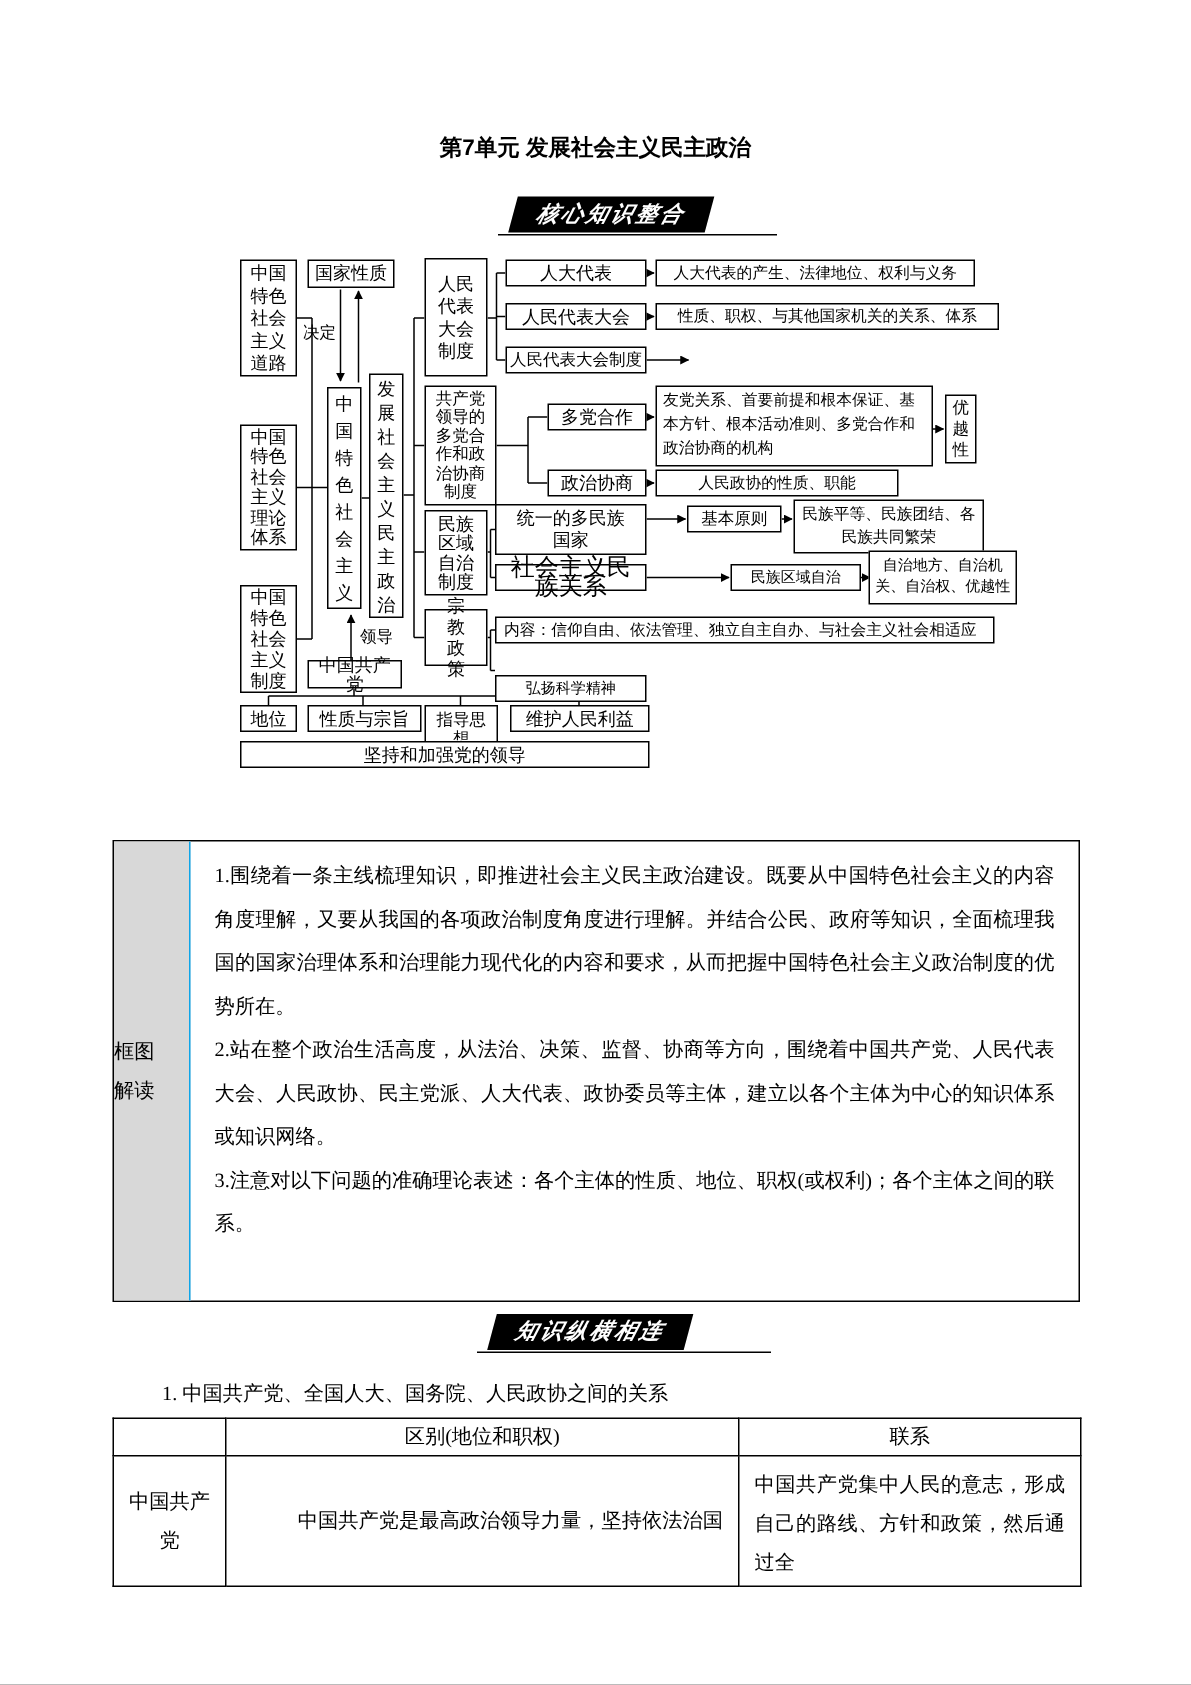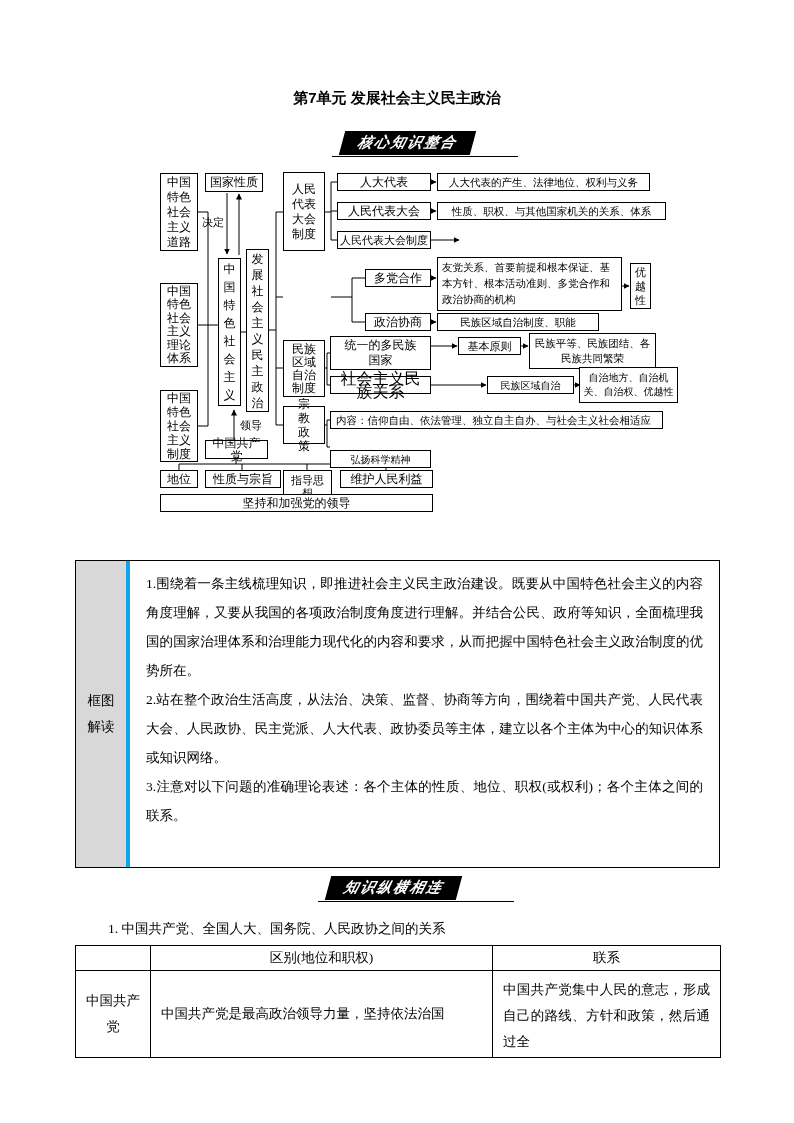--- a/index.html
+++ b/index.html
@@ -24,33 +24,33 @@
   .dbox {
     position:absolute; box-sizing:border-box; border:1px solid #000; background:#fff;
     display:flex; align-items:center; justify-content:center; text-align:center;
     font-size:11px; line-height:13px; padding:1px 2px;
   }
   .dbox.la { justify-content:flex-start; text-align:left; }
   .dlabel { position:absolute; font-size:11px; line-height:13px; }
   
   .reading { position:absolute; left:75px; top:560px; width:645px; height:308px;
     border:1px solid #000; box-sizing:border-box; display:flex; }
-  .reading-label { width:50px; background:#d8d8d8; border-right:4px solid #0ea5e9;
-    display:flex; flex-direction:column; align-items:center; justify-content:center;
+  .reading-label { width:50px; background:#d8d8d8; border-right:1px solid #0ea5e9;
+    display:flex; flex-direction:column; justify-content:center;
     gap:8px; font-size:13.5px; }
   .reading-body { flex:1; padding:8px 16px 0 16px; font-size:13.5px; line-height:29px; }
   .reading-body p { margin:0; text-align:justify; }
   
   .section-heading { position:absolute; left:108px; top:920px; font-size:13.5px; }
   
   .rel-table { position:absolute; left:75px; top:945px; width:645px;
     border-collapse:collapse; table-layout:fixed; font-size:13.5px; }
   .rel-table td { border:1px solid #000; padding:2px 10px; text-align:center; }
   .rel-table tr.hdr td { height:20px; }
-  .rel-table td.diff { text-align:left; }
+  .rel-table td.diff { text-align:right; }
   .rel-table td.conn { text-align:justify; vertical-align:top; line-height:26px; padding-top:6px; }
   .rel-table td.subj { line-height:26px; }
 </style>
 </head>
 <body>
 
 <div class="page">
 
   <div class="title">第7单元 发展社会主义民主政治</div>
 
@@ -106,34 +106,35 @@
 
     <div class="dbox" style="left:205px;top:173px;width:58px;height:19px;font-size:12px;">国家性质</div>
     <div class="dlabel" style="left:202px;top:216px;">决定</div>
     <div class="dlabel" style="left:243px;top:216px;margin-left:42px;">体现</div>
     <div class="dbox" style="left:218px;top:258px;width:23px;height:148px;font-size:12px;line-height:18px;padding:2px 0;">中国特色社会主义</div>
     <div class="dbox" style="left:246px;top:249px;width:23px;height:163px;font-size:12px;line-height:16px;padding:2px 0;">发展社会主义民主政治</div>
     <div class="dlabel" style="left:240px;top:419px;">领导</div>
     <div class="dbox" style="left:205px;top:440px;width:63px;height:19px;font-size:12px;">中国共产党</div>
 
     <div class="dbox" style="left:283px;top:172px;width:42px;height:79px;font-size:12px;line-height:15px;padding:1px 4px;">人民代表大会制度</div>
+    <div class="dbox" style="left:283px;top:257px;width:48px;height:80px;font-size:11px;line-height:12.5px;">共产党领导的多党合作和政治协商制度</div>
     <div class="dbox" style="left:283px;top:340px;width:42px;height:57px;font-size:12px;line-height:13px;padding:1px 4px;">民族区域自治制度</div>
     <div class="dbox" style="left:283px;top:406px;width:42px;height:38px;font-size:12px;line-height:14px;padding:1px 13px;">宗教政策</div>
 
     <div class="dbox" style="left:337px;top:173px;width:94px;height:18px;font-size:12px;">人大代表</div>
     <div class="dbox" style="left:437px;top:173px;width:213px;height:18px;font-size:10.5px;">人大代表的产生、法律地位、权利与义务</div>
     <div class="dbox" style="left:337px;top:202px;width:94px;height:18px;font-size:12px;">人民代表大会</div>
     <div class="dbox" style="left:437px;top:202px;width:229px;height:18px;font-size:10.5px;">性质、职权、与其他国家机关的关系、体系</div>
     <div class="dbox" style="left:337px;top:231px;width:94px;height:18px;font-size:11px;">人民代表大会制度</div>
 
     <div class="dbox" style="left:365px;top:269px;width:66px;height:18px;font-size:12px;">多党合作</div>
     <div class="dbox la" style="left:437px;top:257px;width:185px;height:54px;font-size:10.5px;line-height:16px;padding:2px 4px;">友党关系、首要前提和根本保证、基本方针、根本活动准则、多党合作和政治协商的机构</div>
     <div class="dbox" style="left:630px;top:263px;width:21px;height:46px;font-size:11px;line-height:14px;padding:2px 0;">优越性</div>
     <div class="dbox" style="left:365px;top:313px;width:66px;height:18px;font-size:12px;">政治协商</div>
-    <div class="dbox" style="left:437px;top:313px;width:162px;height:18px;font-size:10.5px;">民族区域自治制度、职能</div>
+    <div class="dbox" style="left:437px;top:313px;width:162px;height:18px;font-size:10.5px;">人民政协的性质、职能</div>
 
     <div class="dbox" style="left:330px;top:336px;width:101px;height:34px;font-size:12px;line-height:15px;padding:1px 10px;">统一的多民族国家</div>
     <div class="dbox" style="left:458px;top:337px;width:63px;height:18px;font-size:11px;">基本原则</div>
     <div class="dbox" style="left:529px;top:333px;width:127px;height:36px;font-size:10.5px;line-height:15px;">民族平等、民族团结、各民族共同繁荣</div>
     <div class="dbox" style="left:330px;top:376px;width:101px;height:18px;font-size:16px;">社会主义民族关系</div>
     <div class="dbox" style="left:487px;top:376px;width:87px;height:18px;font-size:10px;">民族区域自治</div>
     <div class="dbox" style="left:579px;top:367px;width:99px;height:36px;font-size:10px;line-height:14px;">自治地方、自治机关、自治权、优越性</div>
 
     <div class="dbox la" style="left:330px;top:411px;width:333px;height:18px;font-size:10.5px;padding:1px 5px;">内容：信仰自由、依法管理、独立自主自办、与社会主义社会相适应</div>
     <div class="dbox" style="left:330px;top:450px;width:101px;height:18px;font-size:10px;text-align:right;">弘扬科学精神</div>

